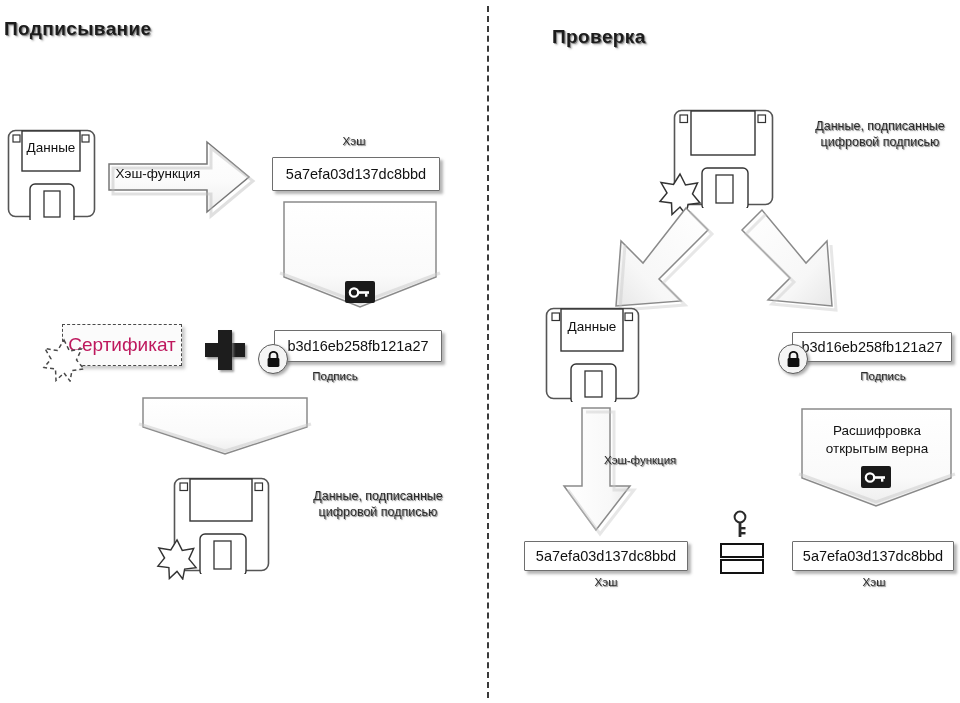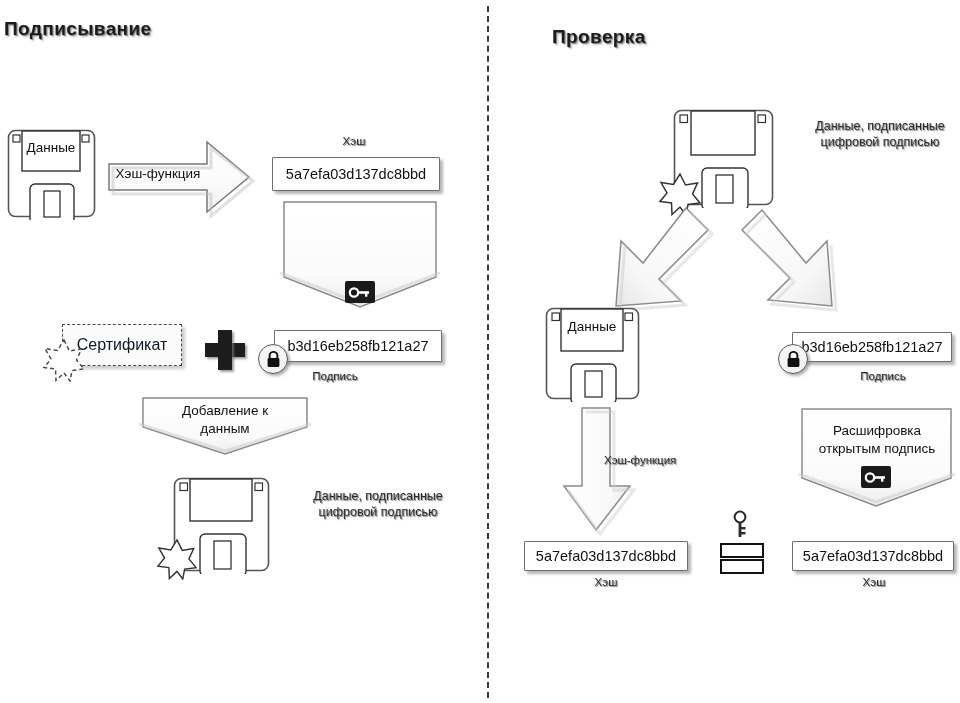--- a/index.html
+++ b/index.html
@@ -53,21 +53,21 @@
     color:#111;
     box-shadow:3px 3px 3px rgba(120,120,120,.55);
     border-radius:1px;
   }
 
   
   .certbox{
     background:#fbfbfb;
     border:1.6px dashed #4a4a4a;
     display:flex;align-items:center;justify-content:center;
-    font-size:16px;color:#0f172a;
+    font-size:19px;color:#be185d;
     box-shadow:3px 3px 3px rgba(140,140,140,.45);
   }
 
   
   .floppy{ }
   .floppy svg{display:block;}
 
   
   .star svg{display:block;}
 
@@ -203,22 +203,20 @@
       <defs>
         <linearGradient id="gC2" x1="0" y1="0" x2="0" y2="1">
           <stop offset="0%" stop-color="#ffffff"></stop>
           <stop offset="70%" stop-color="#fafafa"></stop>
           <stop offset="100%" stop-color="#ececec"></stop>
         </linearGradient>
       </defs>
       <polygon points="5,3 169,3 169,32 87,59 5,32" fill="url(#gC2)" stroke="#8a8a8a" stroke-width="1.5"></polygon>
       <polyline points="1,29 87,56 173,29" fill="none" stroke="#c9c9c9" stroke-width="3" opacity="0.5"></polyline>
     </svg>
-    <div class="chev-text" style="top:7px;">Добавление к
-данным</div>
   </div>
 
   <div class="abs floppy" style="left:172px;top:476px;width:100px;height:98px;">
     <svg width="100" height="98" viewBox="0 0 100 98">
       <rect x="2.5" y="2.5" width="94" height="92" rx="7" ry="7" fill="#fff" stroke="#555" stroke-width="1.6"></rect>
       <rect x="18" y="3" width="62" height="42" fill="#fff" stroke="#333" stroke-width="1.4"></rect>
       <rect x="8" y="7" width="7.5" height="7.5" fill="#fff" stroke="#333" stroke-width="1.2"></rect>
       <rect x="83" y="7" width="7.5" height="7.5" fill="#fff" stroke="#333" stroke-width="1.2"></rect>
       <rect x="28" y="58" width="46" height="42" rx="5" ry="5" fill="#fff" stroke="#333" stroke-width="1.4"></rect>
       <rect x="42" y="65" width="17" height="28" fill="#fff" stroke="#333" stroke-width="1.3"></rect>
@@ -322,21 +320,21 @@
         <linearGradient id="gC3" x1="0" y1="0" x2="0" y2="1">
           <stop offset="0%" stop-color="#ffffff"></stop>
           <stop offset="70%" stop-color="#fafafa"></stop>
           <stop offset="100%" stop-color="#ededed"></stop>
         </linearGradient>
       </defs>
       <polygon points="4,3 153,3 153,72 78,100 4,72" fill="url(#gC3)" stroke="#8a8a8a" stroke-width="1.5"></polygon>
       <polyline points="1,68 78,96 157,68" fill="none" stroke="#c9c9c9" stroke-width="3" opacity="0.5"></polyline>
     </svg>
     <div class="chev-text" style="top:16px;">Расшифровка
-открытым подпись</div>
+открытым верна</div>
     <div class="abs keytile" style="left:63px;top:60px;width:30px;height:22px;">
       <svg width="22" height="13" viewBox="0 0 22 13">
         <circle cx="5" cy="6.5" r="4.2" fill="none" stroke="#ffffff" stroke-width="2.2"></circle>
         <rect x="8" y="5.2" width="12" height="2.6" fill="#ffffff"></rect>
         <rect x="16" y="7.3" width="2.4" height="3.4" fill="#ffffff"></rect>
       </svg>
     </div>
   </div>
 
   <div class="abs" style="left:729px;top:510px;width:22px;height:30px;">

